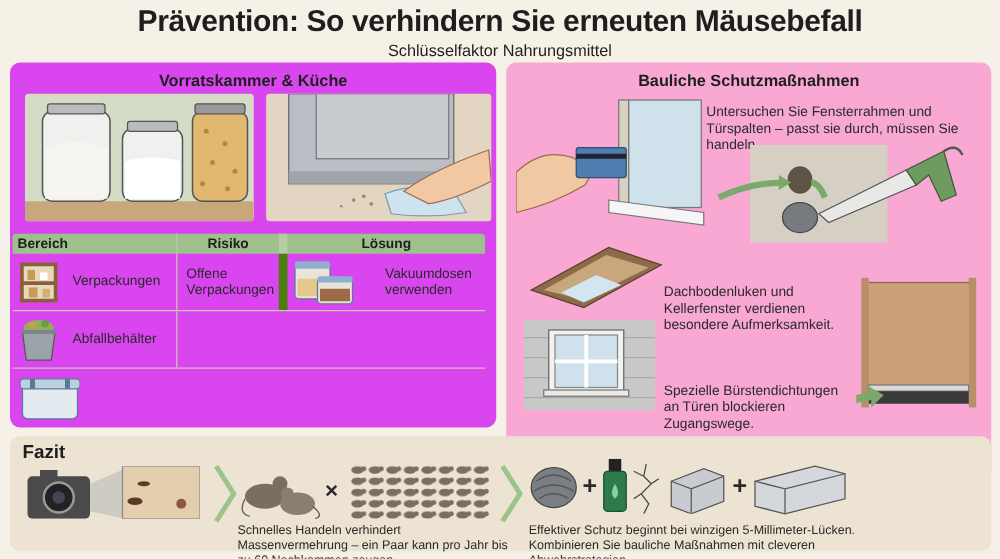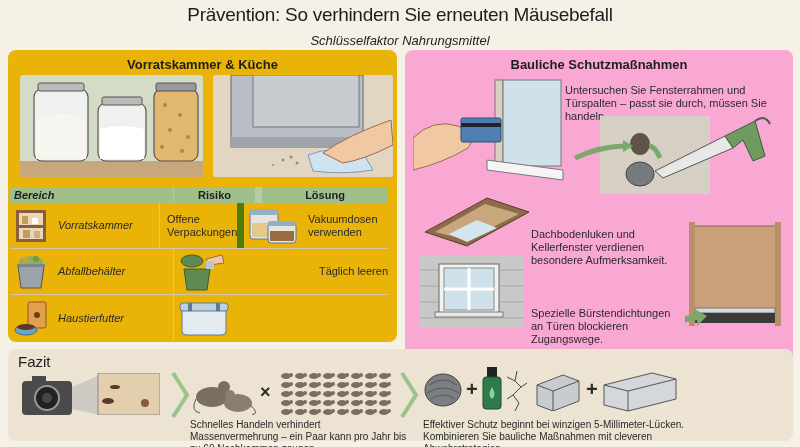--- a/index.html
+++ b/index.html
@@ -1,40 +1,40 @@
 <!DOCTYPE html>
 <html><head>
 <meta charset="utf-8">
 <style>
   * { box-sizing: border-box; margin: 0; padding: 0; }
   html, body { width: 800px; height: 447px; overflow: hidden; }
   body { background: #f6f1e6; font-family: "Liberation Sans", sans-serif; color: #1e1e1e; position: relative; }
-  .title { position: absolute; left: 0; top: 4px; width: 800px; text-align: center; font-size: 19px; font-weight: normal; letter-spacing: -0.3px; }
-  .subtitle { position: absolute; left: 0; top: 33px; width: 800px; text-align: center; font-size: 13px; font-style: italic; }
+  .title { position: absolute; left: 0; top: 4px; width: 800px; text-align: center; font-size: 24px; font-weight: bold; letter-spacing: -0.3px; }
+  .subtitle { position: absolute; left: 0; top: 33px; width: 800px; text-align: center; font-size: 13px; }
   .panel { position: absolute; border-radius: 8px; }
-  .panel-left { left: 8px; top: 50px; width: 389px; height: 292px; background: #eab308; }
+  .panel-left { left: 8px; top: 50px; width: 389px; height: 292px; background: #d946ef; }
   .panel-right { left: 405px; top: 50px; width: 388px; height: 336px; background: #f9a8d4; }
   .panel-h { position: absolute; left: 0; width: 100%; text-align: center; font-size: 13px; font-weight: bold; top: 7px; }
   .img-box { position: absolute; border-radius: 3px; overflow: hidden; }
   .jars { left: 12px; top: 25px; width: 183px; height: 102px; background: #d4dcc5; }
   .fridge { left: 205px; top: 25px; width: 180px; height: 102px; background: #e2d6c2; }
   .table { position: absolute; left: 10px; top: 187px; width: 378px; }
   .thead { display: flex; height: 16px; background: #9fc08a; border-radius: 3px 3px 0 0; font-size: 11px; font-weight: bold; align-items: center; }
   .trow { display: flex; height: 46px; border-bottom: 1px solid #cfc4b2; align-items: center; font-size: 11px; }
-  .c1 { width: 164px; display: flex; align-items: center; padding-left: 4px; border-right: 1px solid #cfc4b2; height: 100%; font-style: italic; }
+  .c1 { width: 132px; display: flex; align-items: center; padding-left: 4px; border-right: 1px solid #cfc4b2; height: 100%; }
   .c2 { width: 88px; padding-left: 7px; border-right: 7px solid #4d7c0f; height: 100%; display: flex; align-items: center; }
   .c3 { flex: 1; display: flex; align-items: center; padding-left: 4px; height: 100%; justify-content: space-between; }
   .thead .c1, .thead .c2, .thead .c3 { border-color: #b5cca5; }
   .thead .c2, .thead .c3 { justify-content: center; padding-left: 0; }
   .ico { width: 34px; height: 36px; margin-right: 10px; flex-shrink: 0; }
   .ico2 { width: 52px; height: 38px; margin-right: 8px; flex-shrink: 0; }
   .txt { font-size: 11px; line-height: 13px; color: #2a2a2a; }
   .rt { position: absolute; font-size: 11px; line-height: 13px; color: #2a2a2a; }
   .fazit { position: absolute; left: 8px; top: 349px; width: 785px; height: 92px; background: #ece3d2; border-radius: 8px; }
-  .fazit-h { position: absolute; left: 10px; top: 4px; font-size: 15px; font-weight: normal; }
+  .fazit-h { position: absolute; left: 10px; top: 4px; font-size: 15px; font-weight: bold; }
   .fz { position: absolute; font-size: 10px; line-height: 12px; color: #2a2a2a; }
 </style>
 </head>
 <body>
 
 <div class="title">Prävention: So verhindern Sie erneuten Mäusebefall</div>
 <div class="subtitle">Schlüsselfaktor Nahrungsmittel</div>
 
 <div class="panel panel-left">
   <div class="panel-h">Vorratskammer &amp; Küche</div>
@@ -90,21 +90,21 @@
     <div class="c1">
       <svg class="ico" viewBox="0 0 34 36">
           <rect x="2" y="2" width="30" height="32" fill="#8b5e3c"></rect>
           <rect x="5" y="5" width="24" height="12" fill="#e9d9bb"></rect>
           <rect x="5" y="20" width="24" height="11" fill="#e9d9bb"></rect>
           <rect x="8" y="8" width="6" height="8" fill="#c89b5a"></rect>
           <rect x="18" y="10" width="6" height="6" fill="#fff"></rect>
           <rect x="9" y="22" width="7" height="8" fill="#c89b5a"></rect>
           <rect x="20" y="23" width="6" height="7" fill="#d4b074"></rect>
         </svg>
-      <span class="txt">Vorratskammer</span>
+      <span class="txt">Verpackungen</span>
     </div>
     <div class="c2">
         <span class="txt" style="width:70px">Offene Verpackungen</span>
       </div>
     <div class="c3">
       <svg class="ico2" viewBox="0 0 52 38">
           <rect x="2" y="4" width="28" height="28" rx="3" fill="#e8e4da" stroke="#5a7a9a"></rect>
           <rect x="2" y="2" width="28" height="6" rx="2" fill="#8fb0cc"></rect>
           <rect x="4" y="16" width="24" height="14" fill="#e6c98a"></rect>
           <rect x="20" y="16" width="28" height="20" rx="3" fill="#e8e4da" stroke="#5a7a9a"></rect>
@@ -119,41 +119,23 @@
     <div class="c1">
       <svg class="ico" viewBox="0 0 34 36">
           <ellipse cx="17" cy="8" rx="12" ry="6" fill="#8ab060"></ellipse>
           <circle cx="12" cy="6" r="3" fill="#c8a04a"></circle>
           <circle cx="22" cy="5" r="3" fill="#6f9a4a"></circle>
           <path d="M4 12 L30 12 L27 34 L7 34 Z" fill="#9aa2aa" stroke="#555"></path>
           <rect x="3" y="10" width="28" height="3" fill="#7c848c"></rect>
         </svg>
       <span class="txt">Abfallbehälter</span>
     </div>
-    <div class="c3">
-      <svg class="ico2" viewBox="0 0 52 38">
-          <ellipse cx="14" cy="8" rx="11" ry="6" fill="#5f8a50" stroke="#3d5c35"></ellipse>
-          <path d="M6 16 L32 16 L29 37 L9 37 Z" fill="#5f8a50" stroke="#3d5c35"></path>
-          <path d="M28 6 L44 2 L46 10 L32 12 Z" fill="#f0c8a3" stroke="#9c6b4a"></path>
-          <rect x="28" y="8" width="8" height="8" fill="#bfc5cb"></rect>
-        </svg>
-      <span class="txt">Täglich leeren</span>
-    </div>
   </div>
 
   <div class="trow" style="border-bottom:none">
-    <div class="c1">
-      <svg class="ico" viewBox="0 0 34 36">
-          <rect x="14" y="2" width="18" height="26" rx="2" fill="#e3a04a" stroke="#8a5a24"></rect>
-          <circle cx="23" cy="15" r="3" fill="#6b3e1a"></circle>
-          <ellipse cx="12" cy="30" rx="11" ry="5" fill="#6aa4cc" stroke="#3d6d8e"></ellipse>
-          <ellipse cx="12" cy="27" rx="9" ry="3" fill="#5a3a24"></ellipse>
-        </svg>
-      <span class="txt">Haustierfutter</span>
-    </div>
     <div class="c3">
       <svg class="ico2" viewBox="0 0 52 38">
           <rect x="4" y="8" width="44" height="28" rx="4" fill="#e4ebf0" stroke="#5a7a9a"></rect>
           <rect x="2" y="4" width="48" height="8" rx="3" fill="#bcd0e0" stroke="#5a7a9a"></rect>
           <rect x="10" y="4" width="4" height="8" fill="#5a7a9a"></rect>
           <rect x="38" y="4" width="4" height="8" fill="#5a7a9a"></rect>
         </svg>
     </div>
   </div>
 </div>

